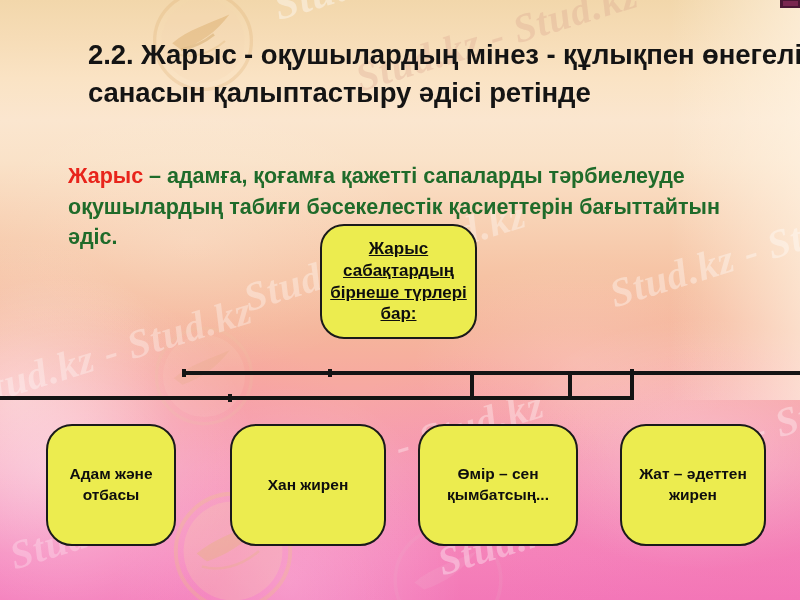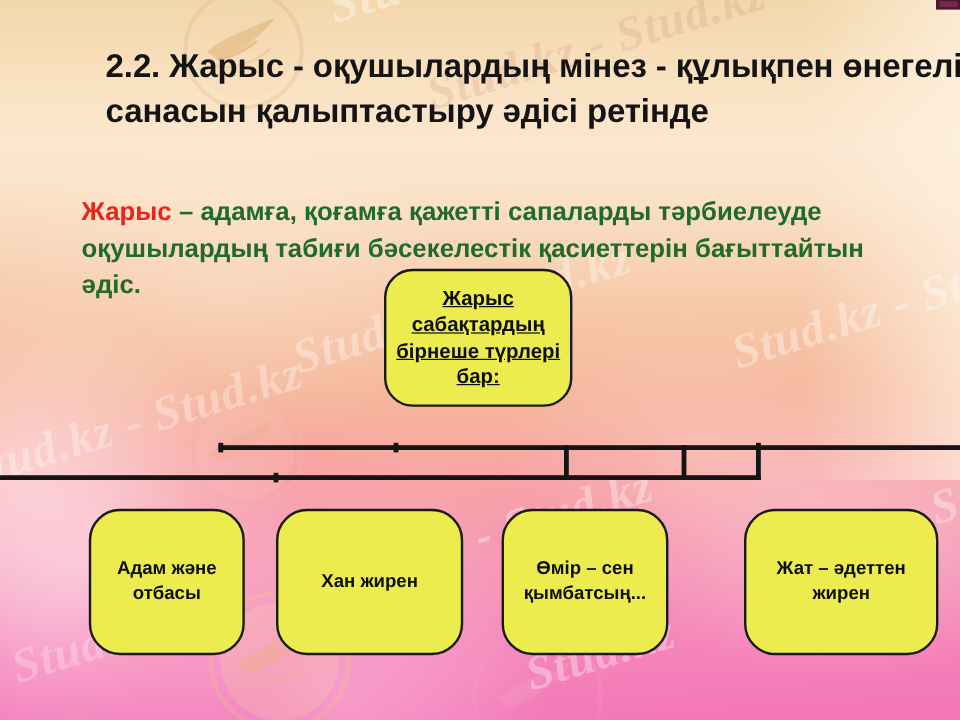--- a/index.html
+++ b/index.html
@@ -158,24 +158,24 @@
     padding: 0 8px;
     text-decoration: underline;
   }
   .node-leaf {
     top: 424px;
     height: 122px;
     font-size: 15.5px;
     line-height: 1.35;
     padding: 0 9px;
   }
-  .leaf-0 { left: 46px;  width: 130px; margin-left: 28px; }
+  .leaf-0 { left: 46px;  width: 130px; }
   .leaf-1 { left: 230px; width: 156px; }
-  .leaf-2 { left: 418px; width: 139px; }
-  .leaf-3 { left: 620px; width: 162px; }
+  .leaf-2 { left: 418px; width: 160px; }
+  .leaf-3 { left: 620px; width: 146px; }
 </style>
 </head>
 <body>
 
 <div id="slide">
 
   <div class="bg-base"></div>
   <div class="bg-blotch"></div>
   <div class="bg-rightwash"></div>
 

